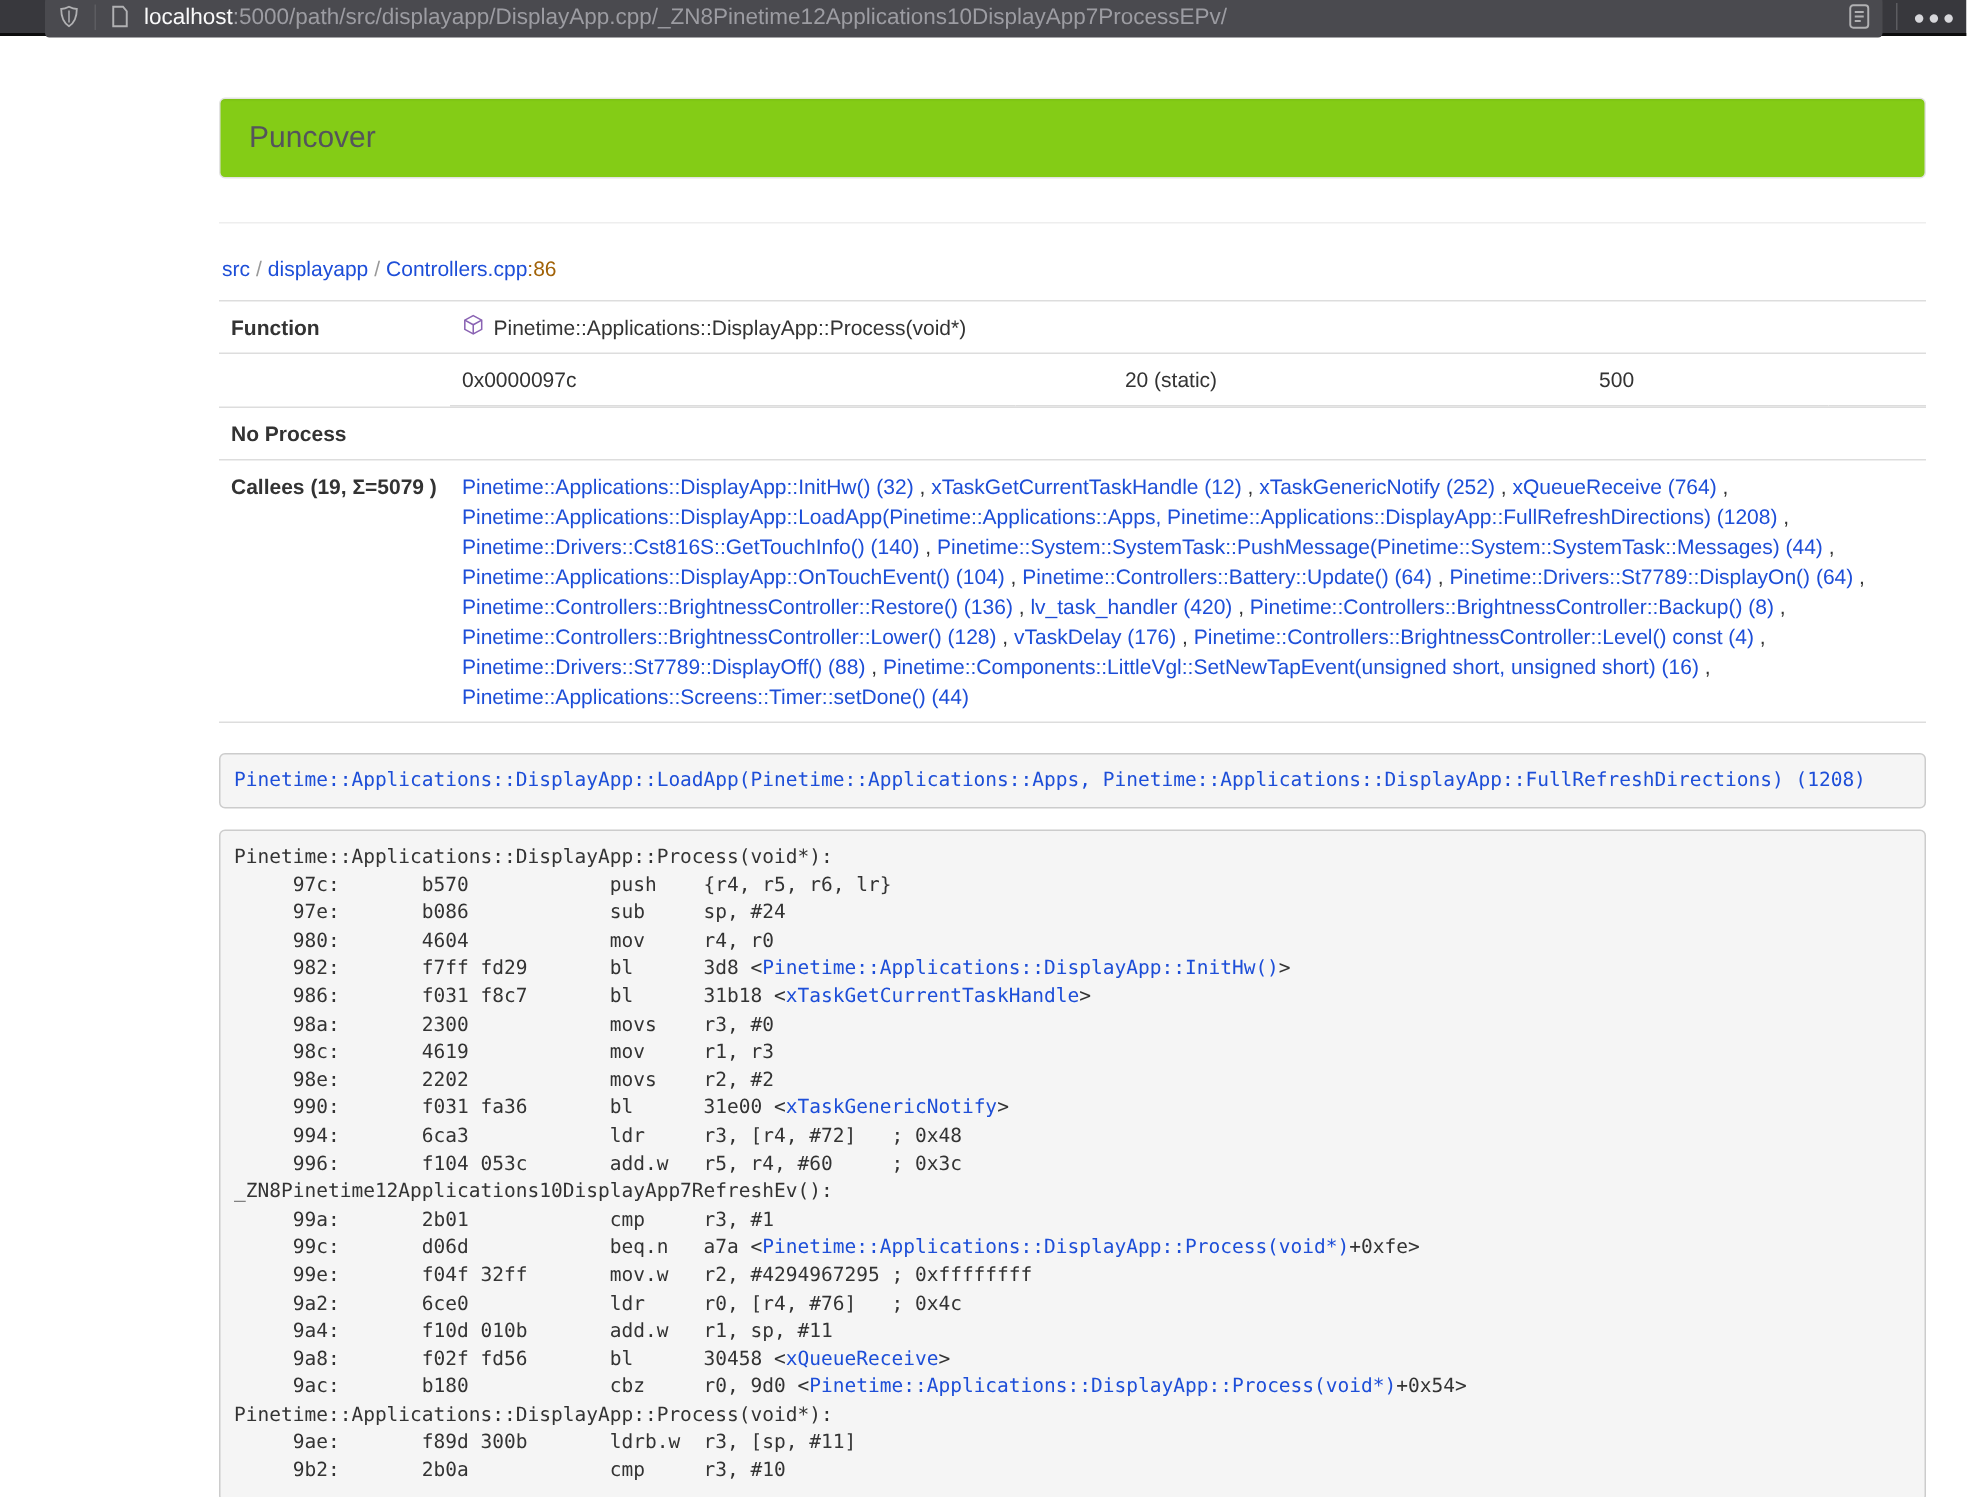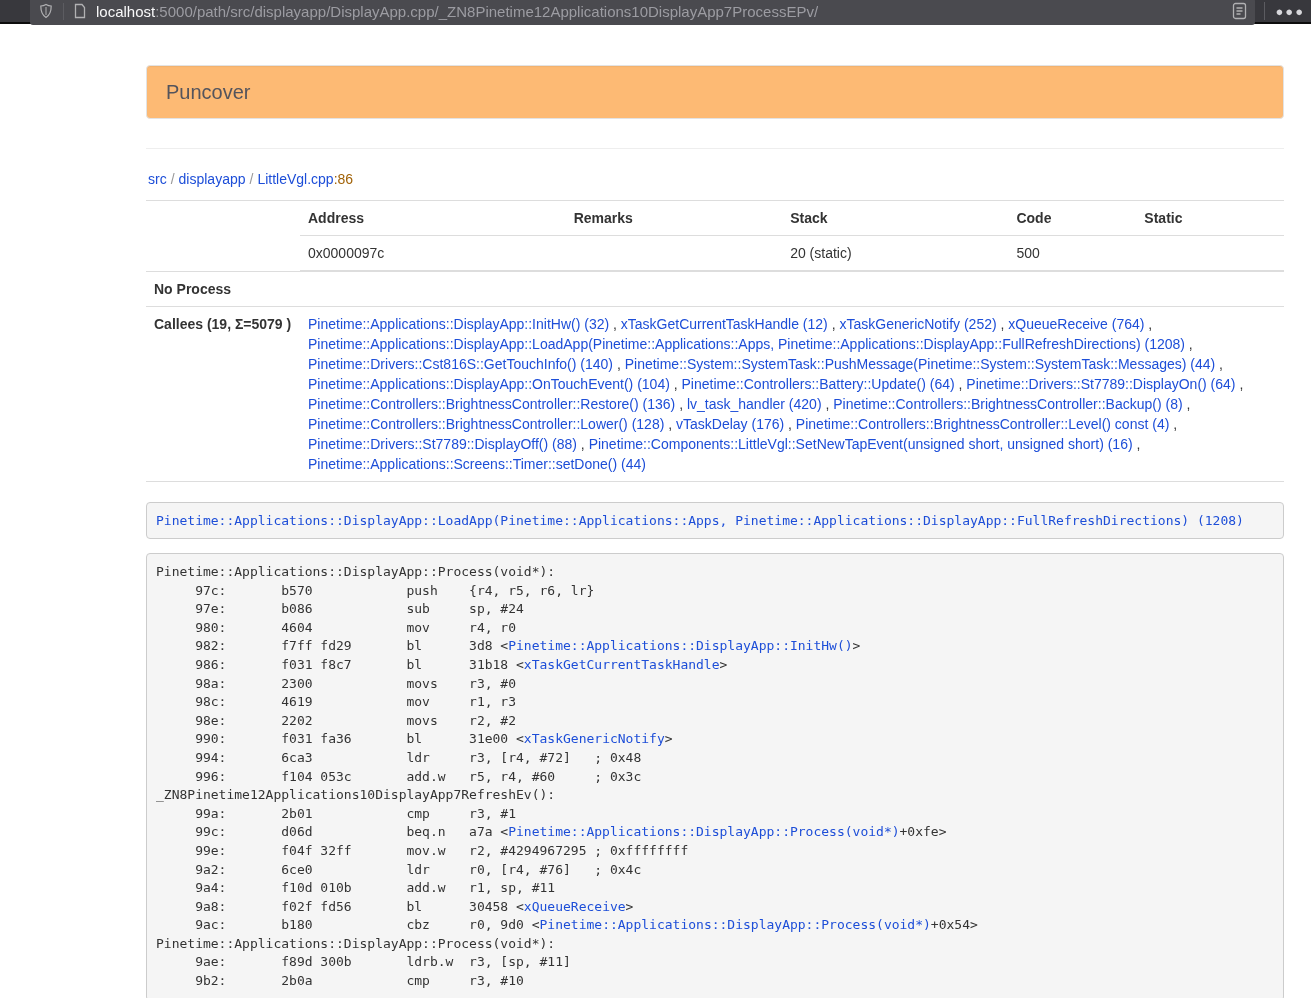--- a/index.html
+++ b/index.html
@@ -28,21 +28,21 @@
   .url-text .host { color:#f9f9fa; }
   .toolbar .icon-btn { display:flex; align-items:center; justify-content:center; }
   .toolbar-sep { width:1px; height:18px; background:#5c5c61; margin:0 10px 0 9px; }
   .dots { color:#d7d7db; font-size:13px; letter-spacing:2px; line-height:35px; padding-right:6px; }
   .reader-btn { margin-left:auto; }
 
   
   .container { margin-left:146px; width:1138px; padding-top:41px; }
 
   .well {
-    background:#fdba74; border:1px solid #e3e3e3; border-radius:4px;
+    background:#84cc16; border:1px solid #e3e3e3; border-radius:4px;
     padding:14px 19px; box-shadow:inset 0 1px 1px rgba(0,0,0,.05);
   }
   .well h1 { margin:0; font-size:20px; font-weight:normal; color:#54545c; line-height:24px; }
 
   hr.rule { border:none; border-top:1px solid #eee; margin:29px 0 0 0; }
 
   .breadcrumb { margin:22px 0 13px 2px; font-size:14px; }
   .breadcrumb .sep { color:#999; margin:0 4px; }
   .breadcrumb .line-no { color:#a16207; }
 
@@ -115,37 +115,44 @@
 
 <div class="container">
 
   <div class="well">
     <h1>Puncover</h1>
   </div>
 
   <hr class="rule">
 
   <div class="breadcrumb">
-    <a href="#">src</a><span class="sep">/</span><a href="#">displayapp</a><span class="sep">/</span><a href="#">LittleVgl.cpp</a><span class="line-no">:86</span>
+    <a href="#">src</a><span class="sep">/</span><a href="#">displayapp</a><span class="sep">/</span><a href="#">Controllers.cpp</a><span class="line-no">:86</span>
   </div>
 
   <table class="fn">
     <tbody>
+      <tr>
+        <th class="row-label">Function</th>
+        <td>
+          <span class="fn-symbol">
+            <span class="cube">
+              <svg width="15" height="15" viewBox="0 0 16 16" fill="none" stroke="#8a63b3" stroke-width="1.1">
+                <path d="M8 1.5 L14 4.75 V11.25 L8 14.5 L2 11.25 V4.75 Z"></path>
+                <path d="M2 4.75 L8 8 L14 4.75 M8 8 V14.5"></path>
+              </svg>
+            </span>
+            <span>Pinetime::Applications::DisplayApp::Process(void*)</span>
+          </span>
+        </td>
+      </tr>
       <tr>
         <th class="row-label"></th>
         <td class="stats-holder">
           <table class="stats">
             <tbody>
-              <tr>
-                <th class="col-address">Address</th>
-                <th class="col-remarks">Remarks</th>
-                <th class="col-stack">Stack</th>
-                <th class="col-code">Code</th>
-                <th class="col-static">Static</th>
-              </tr>
               <tr>
                 <td>0x0000097c</td>
                 <td></td>
                 <td>20 (static)</td>
                 <td>500</td>
                 <td></td>
               </tr>
             </tbody>
           </table>
         </td>

